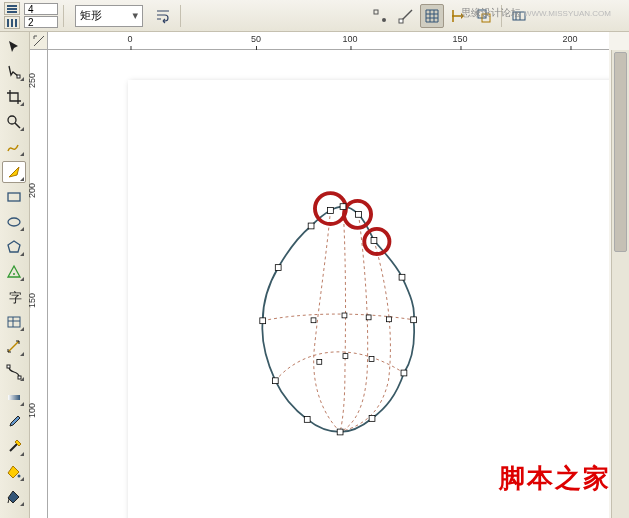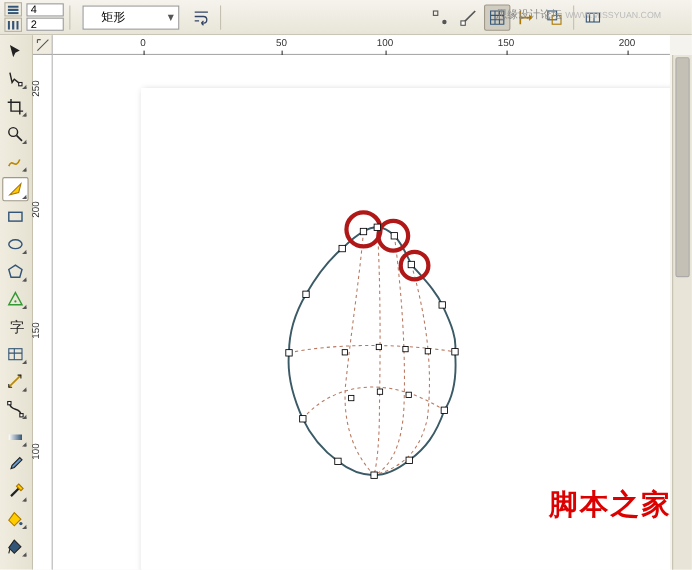--- a/index.html
+++ b/index.html
@@ -2,48 +2,48 @@
 <html><head>
 <meta charset="utf-8">
 <style>
 *{box-sizing:border-box;margin:0;padding:0}
 body{width:629px;height:518px;font-family:Tahoma,sans-serif;font-size:11px;background:#fff;overflow:hidden;position:relative}
 .toolbar{height:32px;background:linear-gradient(#f5f3ed,#e8e5d8);border-bottom:1px solid #c5c0b0;display:flex;align-items:center;padding:0 4px;gap:2px}
 .grid-btns{display:flex;flex-direction:column;gap:1px;margin-right:2px}
 .gbtn{width:16px;height:13px;background:#f0ede0;border:1px solid #b5b0a0;display:flex;align-items:center;justify-content:center}
 .gbtn svg{width:10px;height:8px}
 .spin-in{width:34px;height:18px;background:#fff;border:1px solid #999;padding:1px 3px;font-size:10px}
-.combo{width:88px;height:22px;background:#fff;border:1px solid #999;display:flex;align-items:center;padding:0 16px;margin:16px 6px;position:relative}
+.combo{width:68px;height:22px;background:#fff;border:1px solid #999;display:flex;align-items:center;padding:0 4px;margin:16px 6px;position:relative}
 .combo::after{content:"▾";position:absolute;right:4px;color:#555}
 .tb-icon{width:24px;height:24px;border:1px solid transparent;border-radius:2px;display:flex;align-items:center;justify-content:center;cursor:pointer}
 .tb-icon.act{background:#d0cdc0;border-color:#a09888}
 .tb-icon svg{width:16px;height:16px}
 .sep{width:1px;height:22px;background:#c5c0b0;margin:0 3px}
-.wm{position:absolute;right:28px;top:6px;color:#888;font-size:10px}
+.wm{position:absolute;right:18px;top:6px;color:#888;font-size:10px}
 .wm2{color:#bbb;font-size:8px}
 .main{display:flex;height:486px}
 .palette{width:30px;background:linear-gradient(90deg,#f0ede0,#e5e2d2);border-right:1px solid #c5c0b0;display:flex;flex-direction:column;padding:4px 2px;gap:3px}
 .tool{width:24px;height:22px;border:1px solid transparent;border-radius:2px;display:flex;align-items:center;justify-content:center;cursor:pointer;position:relative}
 .tool.sel{background:#fff;border-color:#a09888}
 .tool svg{width:16px;height:16px}
 .tool.fly::after{content:"";position:absolute;right:1px;bottom:1px;border:2px solid transparent;border-right-color:#555;border-bottom-color:#555}
 .canvas-wrap{flex:1;position:relative;background:#f5f3ed}
 .ruler-h{position:absolute;top:0;left:18px;right:20px;height:18px;background:#fff;border-bottom:1px solid #aaa}
 .ruler-v{position:absolute;top:18px;left:0;width:18px;bottom:0;background:#fff;border-right:1px solid #aaa}
 .ruler-h .tick,.ruler-v .tick{position:absolute;font-size:9px;color:#333}
 .ruler-h .tick{top:2px;transform:translateX(-50%)}
 .ruler-h .tick::after{content:"";position:absolute;left:50%;top:12px;width:1px;height:4px;background:#333}
 .ruler-v .tick{left:2px;transform:translateY(50%) rotate(-90deg);transform-origin:left center}
 .viewport{position:absolute;top:18px;left:18px;right:20px;bottom:0;background:#fff;overflow:hidden}
 .page{position:absolute;top:30px;left:80px;width:490px;height:450px;background:#fff;box-shadow:2px 2px 6px rgba(0,0,0,0.25)}
 .drawing{position:absolute;top:0;left:0;width:100%;height:100%}
 .node{fill:#fff;stroke:#000;stroke-width:0.8}
 .scroll-v{position:absolute;right:0;top:18px;width:18px;bottom:0;background:#e8e5d8;border-left:1px solid #c5c0b0}
 .scroll-thumb{position:absolute;top:2px;left:2px;right:2px;height:200px;background:#c5c0b5;border:1px solid #aaa;border-radius:2px}
-.watermark-cn{position:absolute;right:18px;bottom:42px;text-align:left}
+.watermark-cn{position:absolute;right:18px;bottom:22px;text-align:left}
 .watermark-cn .l1{color:#d00;font-weight:bold;font-size:26px;font-family:"SimHei",sans-serif;letter-spacing:2px;text-shadow:1px 1px 0 #fff}
 .watermark-cn .l2{color:#d33;font-size:12px;letter-spacing:1px}
 .corner{position:absolute;top:0;left:0;width:18px;height:18px;background:#f0ede0;border-right:1px solid #aaa;border-bottom:1px solid #aaa}
 .corner svg{width:14px;height:14px;margin:2px}
 </style>
 </head>
 <body>
 
 <div class="toolbar">
   <div class="grid-btns">

